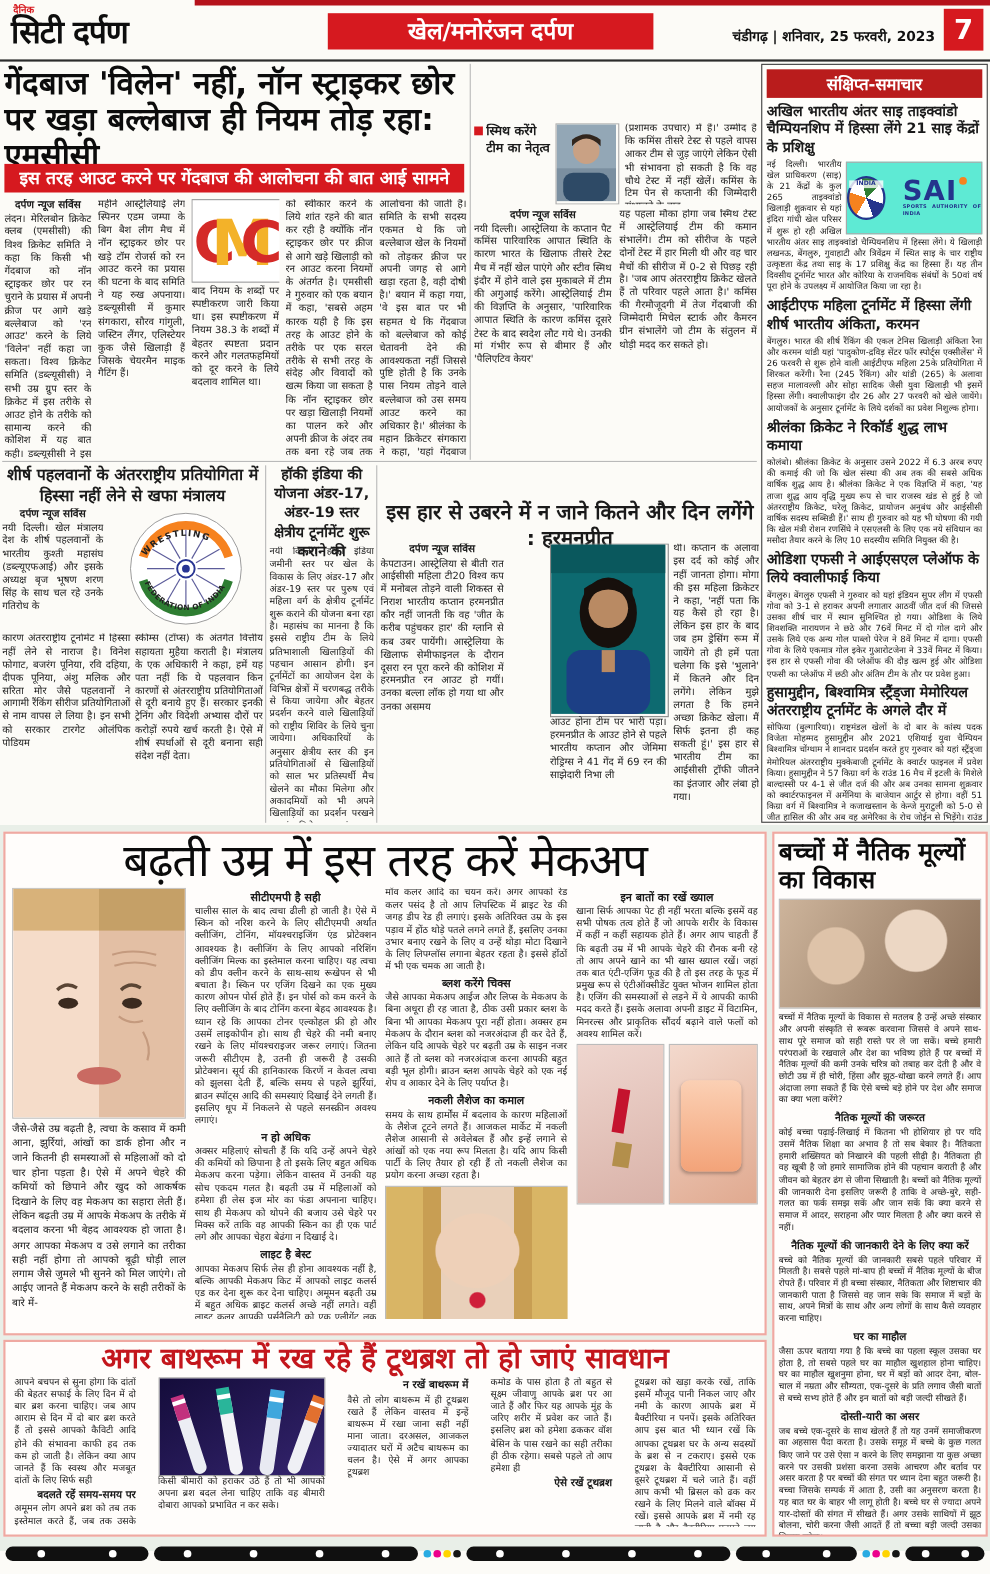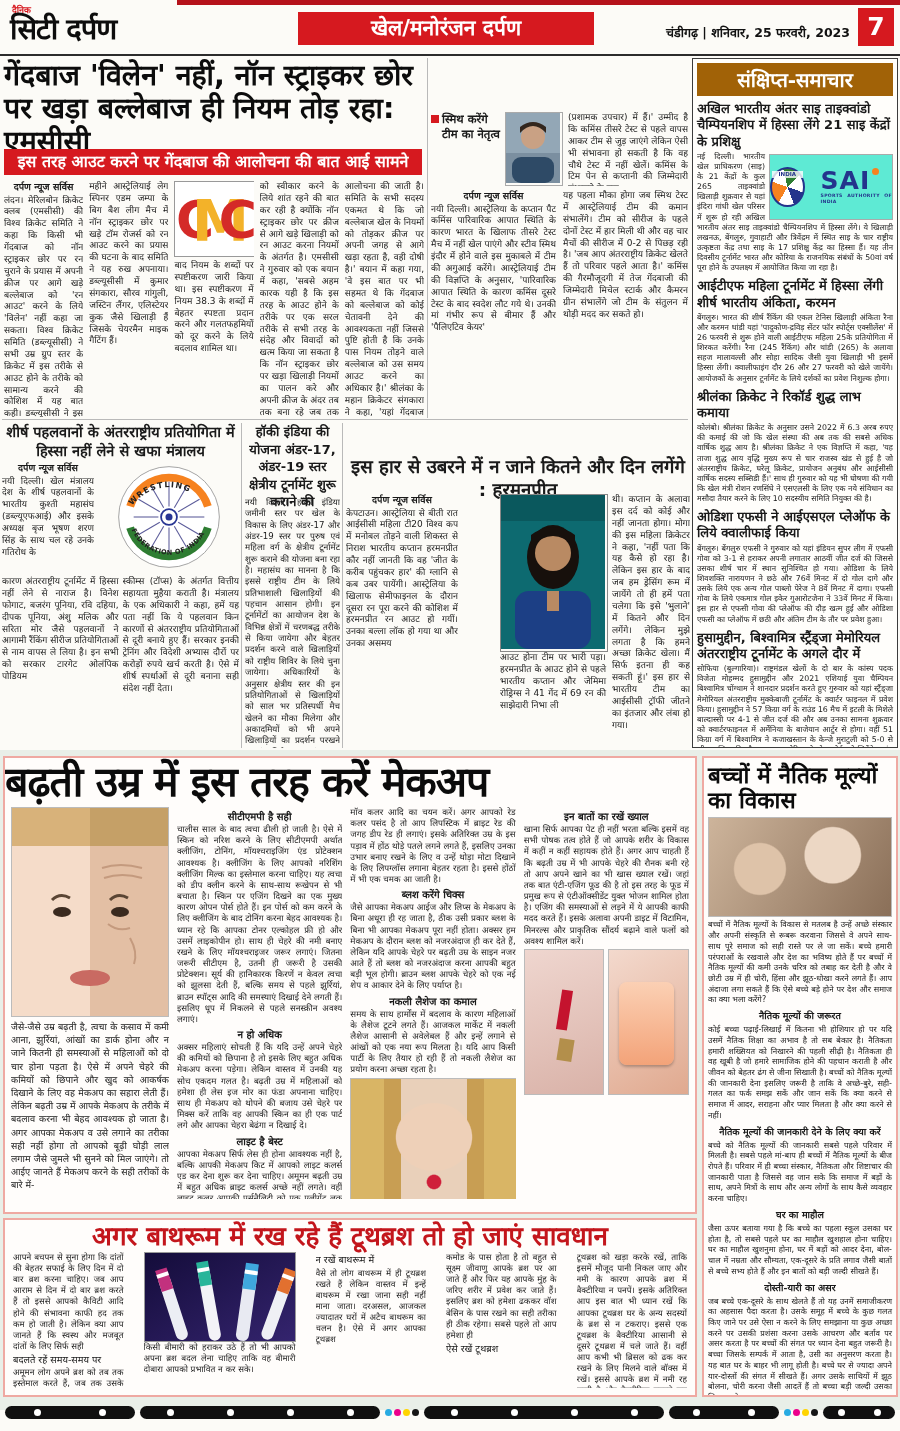--- a/index.html
+++ b/index.html
@@ -47,36 +47,36 @@
   .hk-body{left:245px;top:497px;width:95px;height:251px;font-size:8.6px;line-height:1.32;overflow:hidden;}
   .vr3{left:342px;top:423px;width:1px;height:325px;background:#b9b9b9;}
   .hm-hl{left:346px;top:455px;width:344px;margin:0;font-size:18.5px;font-weight:900;text-align:center;line-height:1.25;}
   .hm-content{left:346px;top:494px;width:344px;height:254px;display:flex;gap:6px;font-size:9px;line-height:1.32;overflow:hidden;}
   .hm-c1{width:112px;overflow:hidden;}
   .hm-mid{width:106px;flex:none;padding-left:36px;}
   .hm-photo{width:106px;height:156px;border:1px solid #888;}
   .hm-c2{flex:1;overflow:hidden;}
   
   .briefs{left:692px;top:58px;width:206px;height:690px;border:1.5px solid #3c3c3c;background:#fffefb;padding:4px;overflow:hidden;}
-  .briefs-head{background:#a16207;color:#fff;text-align:center;font-size:20px;font-weight:900;padding:3px 0;margin-bottom:3px;}
+  .briefs-head{background:#b91c1c;color:#fff;text-align:center;font-size:15px;font-weight:900;padding:3px 0;margin-bottom:3px;}
   .b-title{font-size:13px;font-weight:900;line-height:1.25;margin:5px 0 2px;}
   .b-body{font-size:7.8px;line-height:1.3;text-align:justify;}
   .sai{float:right;width:122px;height:64px;border:1px solid #aaa;background:#5eead4;margin:2px 0 2px 4px;
        display:flex;align-items:center;justify-content:center;gap:16px;}
   .sai-ball{width:36px;height:36px;border-radius:50%;border:2px solid #24348c;position:relative;
             background:conic-gradient(from 210deg,#f6821f 0 22%,#fff 22% 38%,#2e7d32 38% 54%,#fff 54% 72%,#24348c 72% 86%,#fff 86%);}
   .sai-country{position:absolute;top:2px;left:0;right:0;text-align:center;font-size:5.5px;font-weight:bold;color:#24348c;background:rgba(255,255,255,.8);}
   .sai-word{font-size:25px;font-weight:900;color:#24348c;line-height:1;letter-spacing:1px;}
   .sai-word::after{content:"";display:inline-block;width:7px;height:7px;border-radius:50%;background:#f6821f;margin-left:2px;vertical-align:top;}
   .sai-sub{font-size:4.6px;font-weight:bold;color:#24348c;letter-spacing:.3px;}
   
   .bottom-bg{left:0;top:750px;width:900px;height:660px;background:#e9efe8;}
   .fbox{border:2px solid #efa9a2;background:#fffdfb;overflow:hidden;}
   .mk-box{left:3px;top:756px;width:694px;height:458px;}
-  .mk-hl{margin:3px 0 1px;font-size:41px;font-weight:700;text-align:left;line-height:1.05;letter-spacing:-1px;color:#0b0b0b;}
+  .mk-hl{margin:3px 0 1px;font-size:41px;font-weight:400;text-align:center;line-height:1.05;letter-spacing:-1px;color:#0b0b0b;}
   .mk-cols{display:flex;gap:8px;padding:2px 6px;height:392px;}
   .mk-colA{width:158px;flex:none;overflow:hidden;}
   .face-photo{width:156px;height:208px;border:1px solid #bbb;}
   .mk-intro{font-size:9.3px;line-height:1.42;margin-top:3px;}
   .mk-col{flex:1;overflow:hidden;font-size:8.6px;line-height:1.3;}
   .sub{font-weight:900;text-align:center;font-size:10px;margin:3px 0 1px;}
   .model-photo{width:100%;height:132px;border:1px solid #bbb;margin-top:2px;
      background:radial-gradient(circle at 50% 78%,#cf1f3a 0 5%,transparent 6%),
                 radial-gradient(ellipse at 50% 44%,#eed0b8 0 32%,transparent 33%),
                 linear-gradient(90deg,#d9b565 0 20%,#c89e53 20% 30%,#e9d0ba 30% 70%,#c89e53 70% 80%,#d9b565 80%);}
@@ -96,21 +96,21 @@
                 linear-gradient(120deg,#cdb49b,#8a6f58);}
   .ch-txt{font-size:8px;line-height:1.34;text-align:justify;margin-top:3px;}
   .ch-sub{font-weight:900;text-align:center;font-size:9.5px;margin:3px 0 1px;}
   
   .tb-box{left:3px;top:1218px;width:694px;height:179px;}
   .tb-hl{margin:3px 0 2px;font-size:26px;font-weight:900;text-align:center;color:#c3161c;line-height:1.05;}
   .tb-cols{display:flex;gap:20px;padding:0 8px;height:136px;font-size:8.5px;line-height:1.3;}
   .tb-col{flex:1;overflow:hidden;}
   .tb-col-photo{width:152px;flex:none;overflow:hidden;}
   .tb-photo{width:150px;height:88px;border:1px solid #999;}
-  .tb-sub{font-weight:400;text-align:left;font-size:9.5px;margin:2px 0 1px;}
+  .tb-sub{font-weight:700;text-align:right;font-size:9.5px;margin:2px 0 1px;}
   
   .strip{left:0;top:1405px;width:900px;height:14px;display:flex;align-items:center;gap:5px;padding:0 5px;box-sizing:border-box;}
   .seg{height:13px;background:#101010;border-radius:7px;display:flex;align-items:center;justify-content:space-around;}
   .seg i{width:7px;height:7px;border-radius:50%;background:#fff;}
   .grow{flex:1;}
   .cmyk{display:flex;gap:2px;}
   .cmyk b{width:7px;height:7px;border-radius:50%;}
   .cdot{background:#29abe2;}.mdot{background:#ec008c;}.ydot{background:#ffd400;}.kdot{background:#161616;}
 </style>
 </head>

